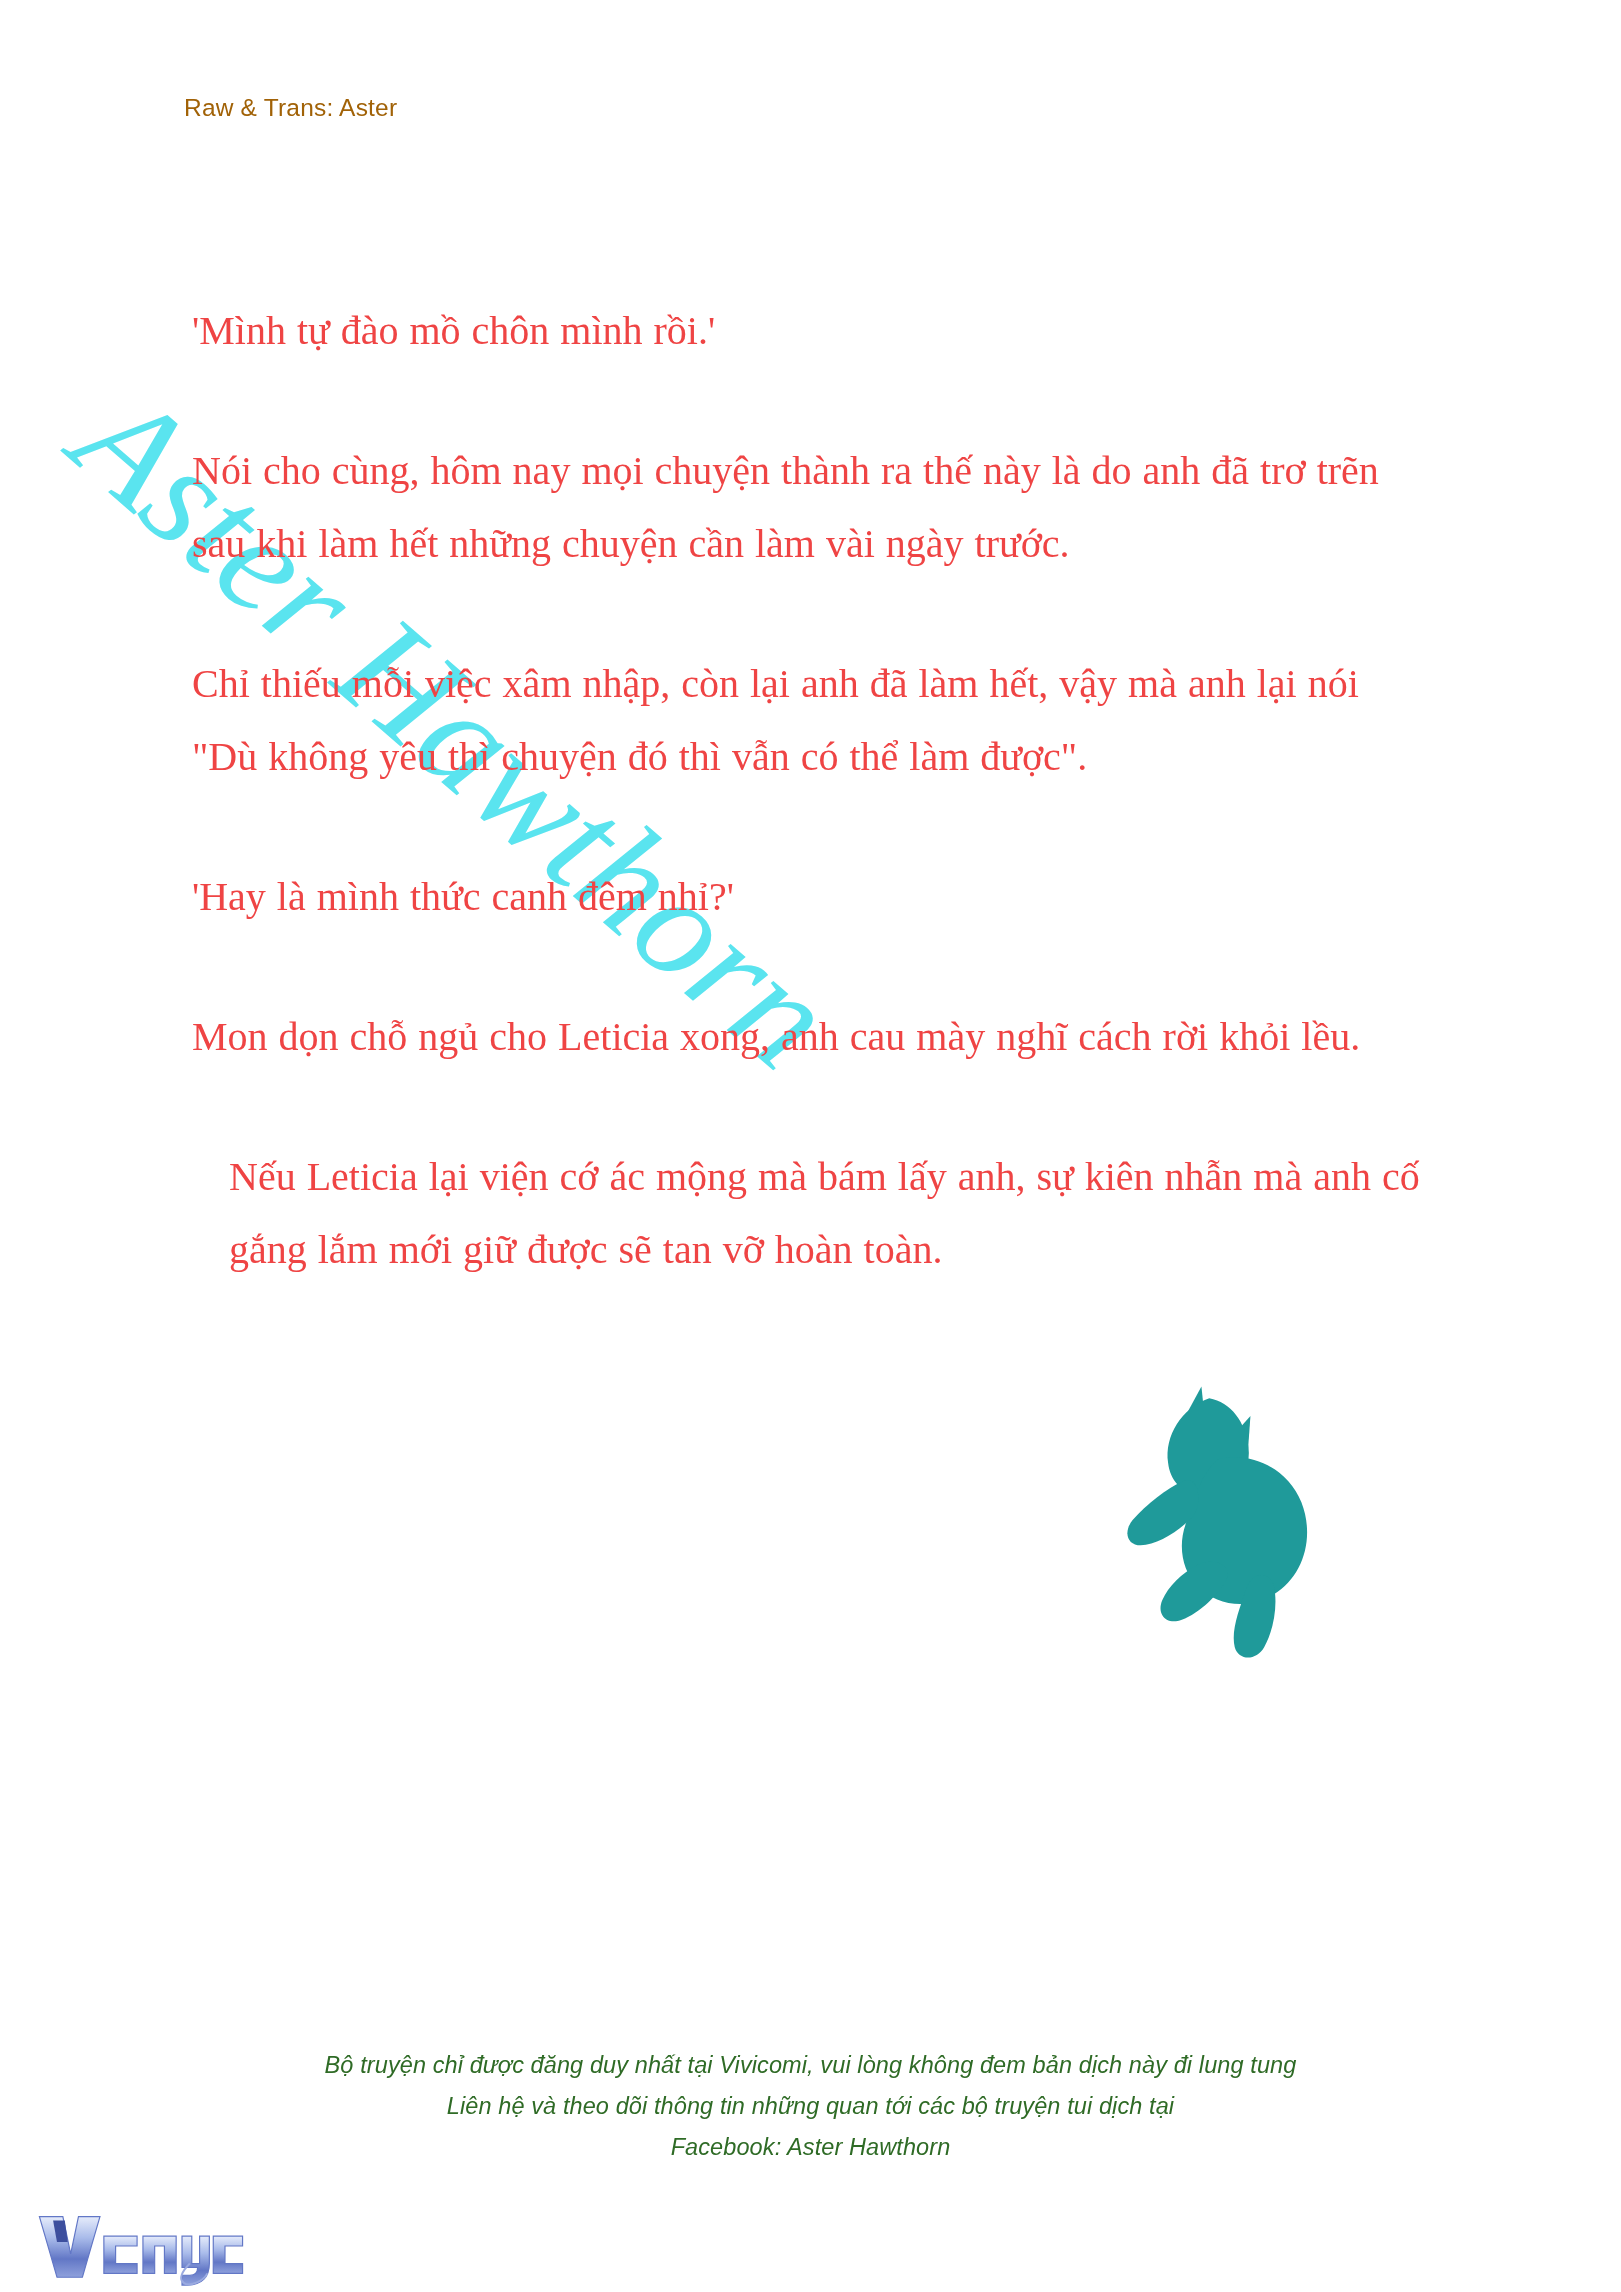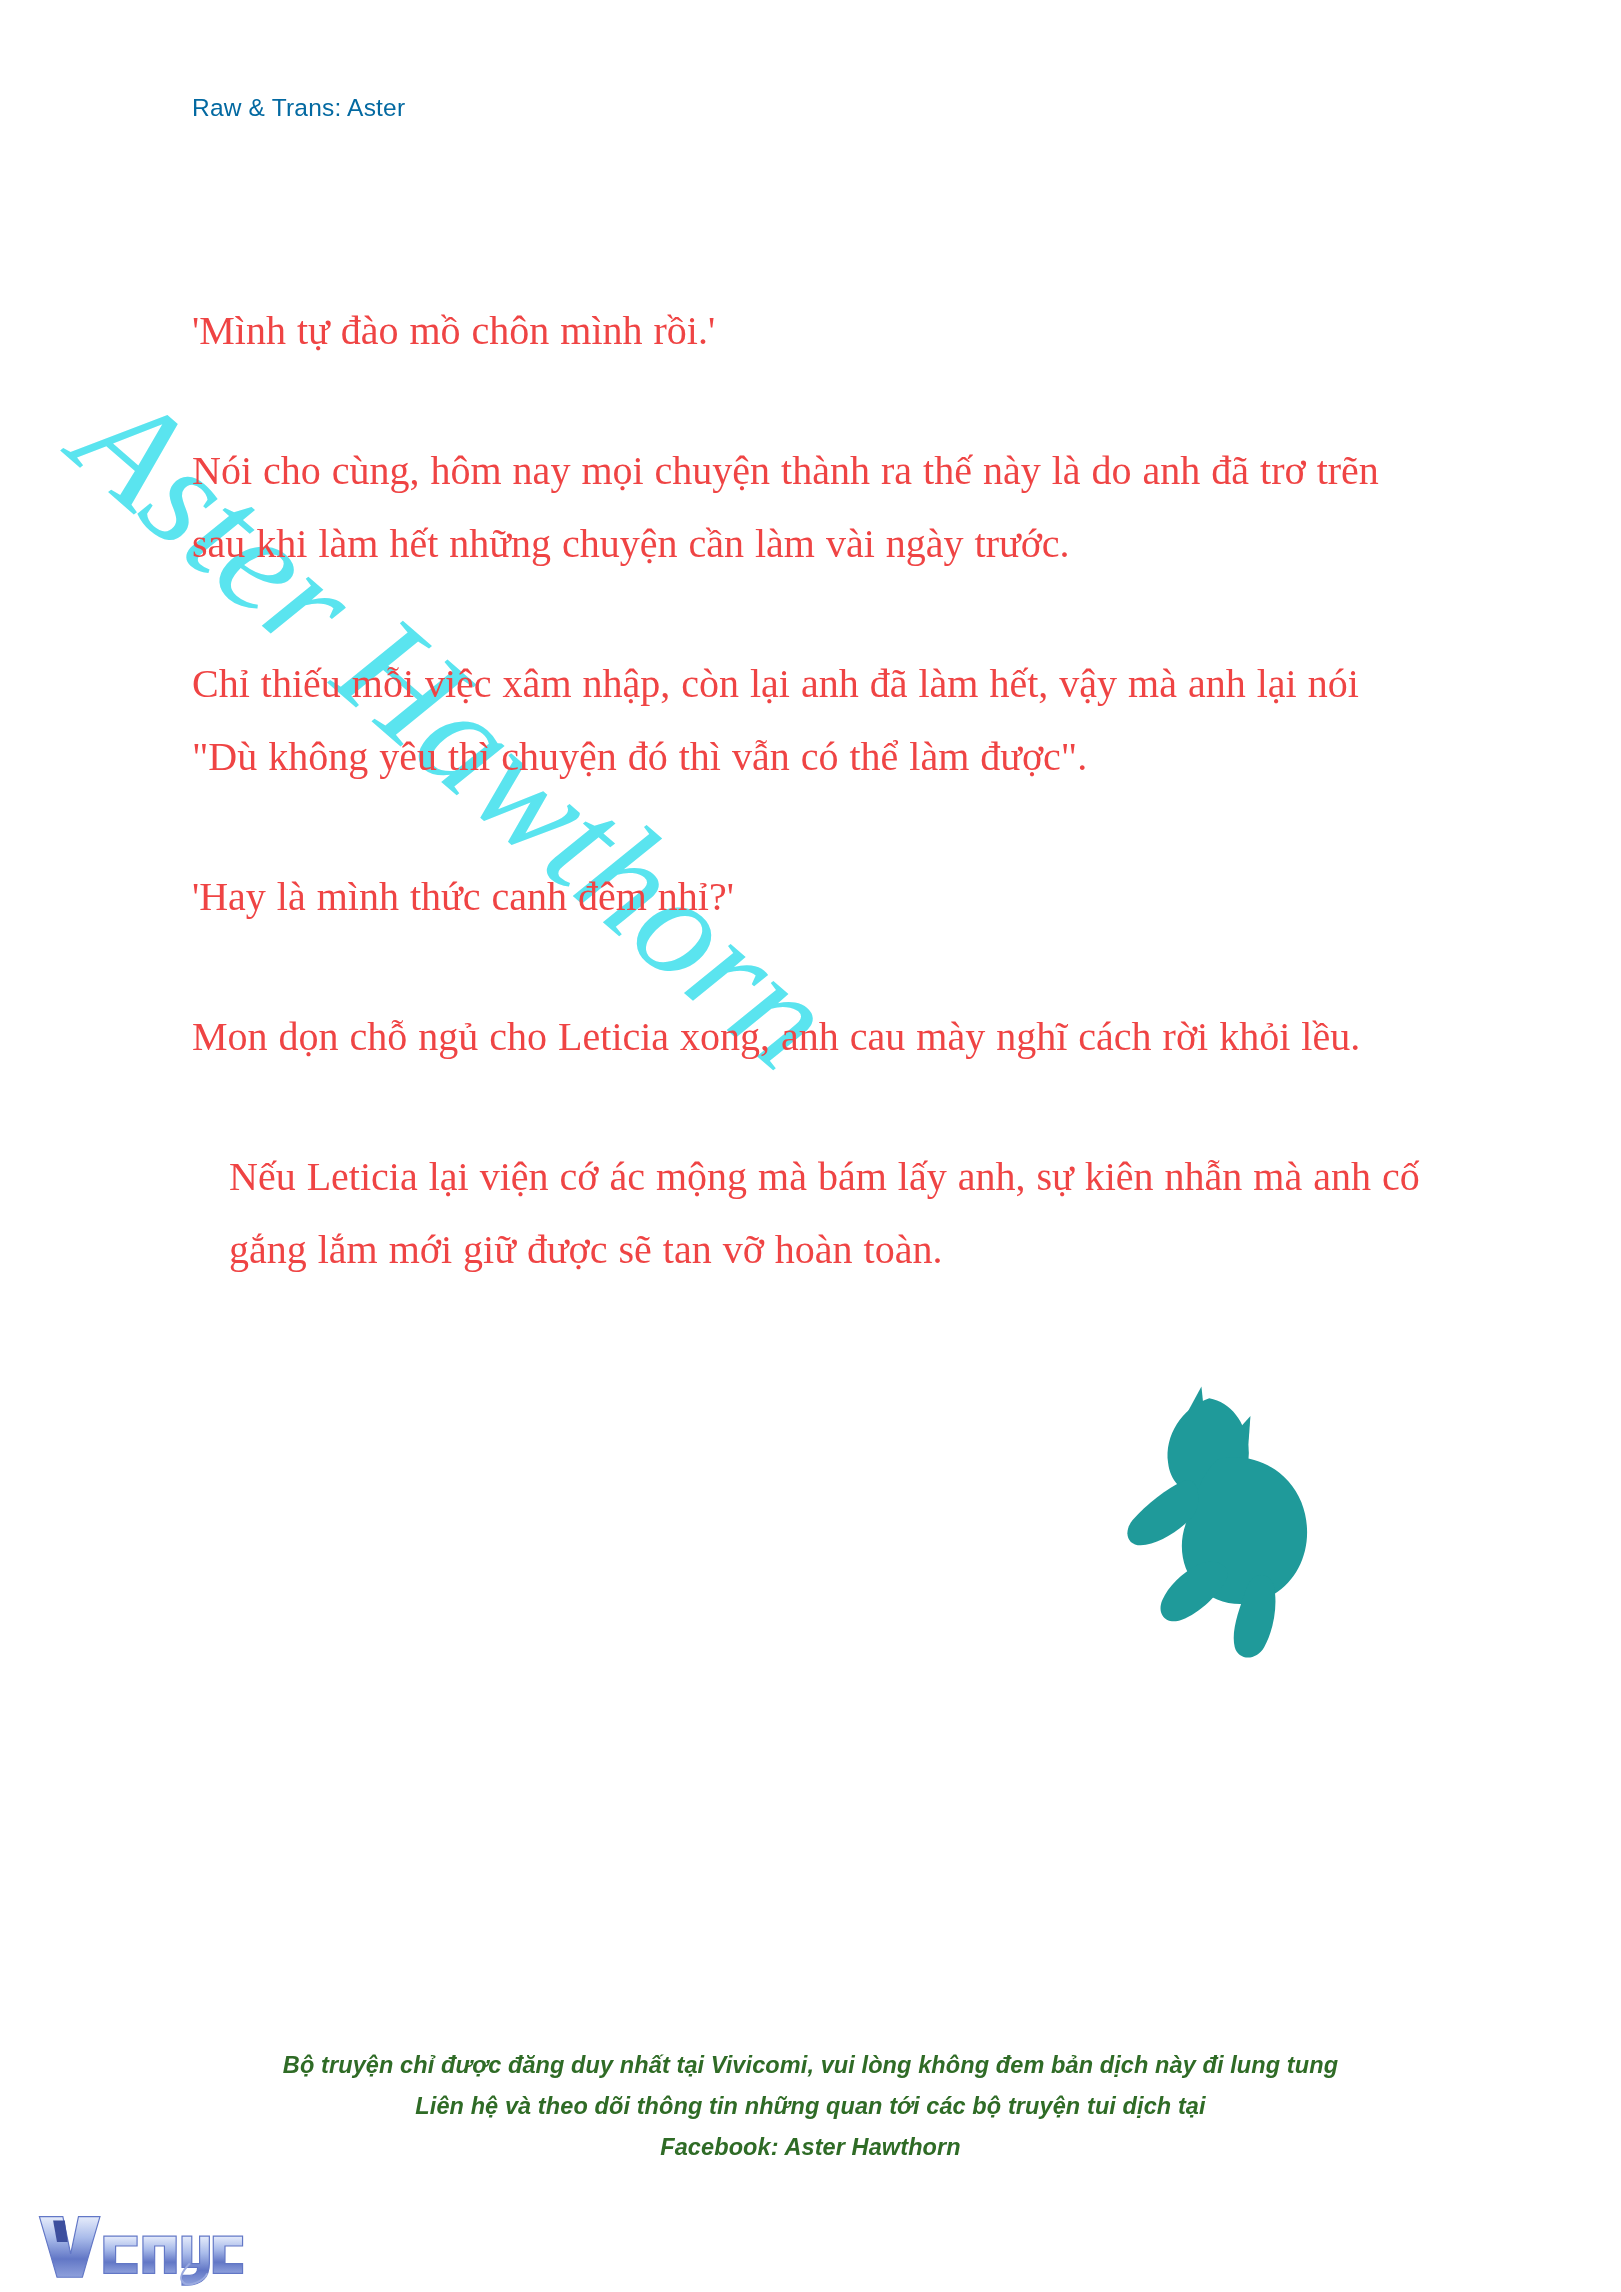--- a/index.html
+++ b/index.html
@@ -12,25 +12,25 @@
     width: 1621px;
     height: 2293px;
     background: #ffffff;
     overflow: hidden;
     font-family: "Liberation Serif", "DejaVu Serif", serif;
   }
 
   
   .page-header {
     position: absolute;
-    left: 192px;
+    left: 184px;
     top: 94px;
     font-family: "Liberation Sans", "DejaVu Sans", sans-serif;
     font-size: 24.5px;
-    color: #0369a1;
+    color: #a16207;
     letter-spacing: 0.2px;
     white-space: nowrap;
   }
 
   
   .body-area {
     position: absolute;
     left: 192px;
     top: 294px;
     width: 1274px;
@@ -76,21 +76,21 @@
 
   
   .notice {
     position: absolute;
     left: 0;
     top: 2045px;
     width: 1621px;
     text-align: center;
     font-family: "Liberation Sans", "DejaVu Sans", sans-serif;
     font-style: italic;
-    font-weight: bold;
+    font-weight: normal;
     font-size: 23.5px;
     line-height: 41px;
     color: #2f6b26;
     letter-spacing: 0.1px;
   }
   .notice div { white-space: nowrap; }
 
   
   .logo {
     position: absolute;

